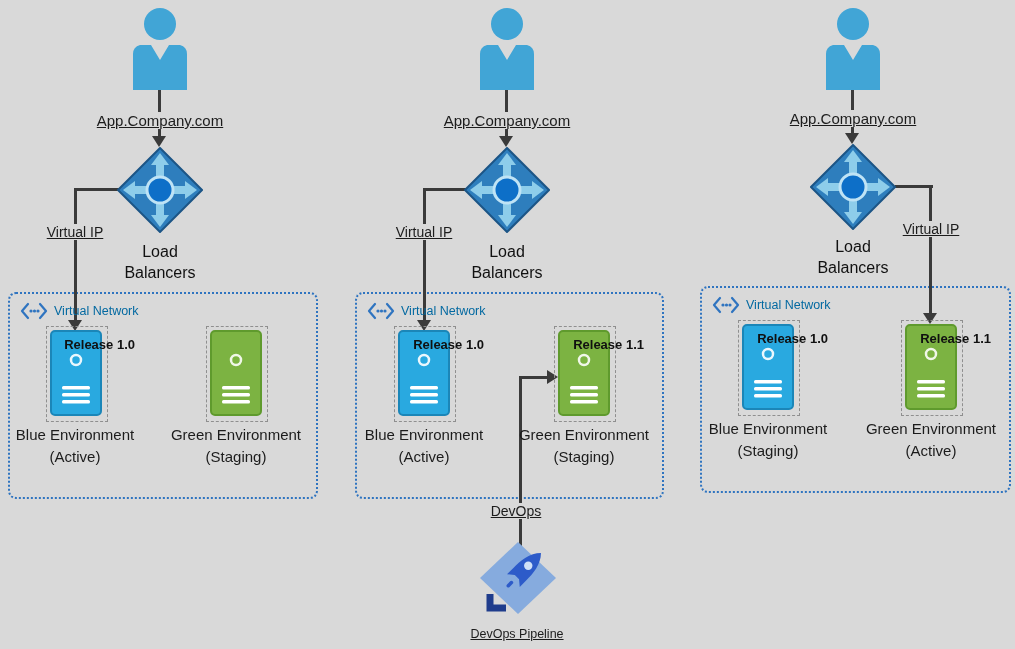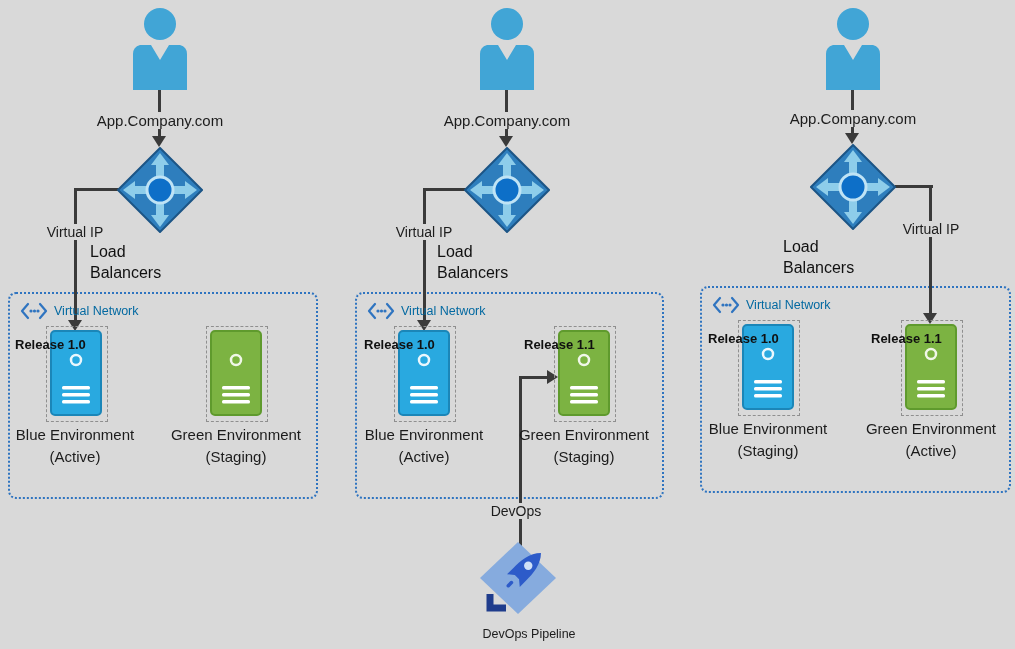--- a/index.html
+++ b/index.html
@@ -5,29 +5,29 @@
   html,body{margin:0;padding:0;}
   body{background:#d9d9d9;}
   .stage{position:relative;width:1015px;height:649px;background:#d9d9d9;overflow:hidden;
          font-family:"Liberation Sans",sans-serif;color:#1c1c1c;}
   .vline{position:absolute;width:3px;background:#3a3a3a;z-index:1;}
   .hline{position:absolute;height:3px;background:#3a3a3a;z-index:1;}
   .ah-down{position:absolute;width:0;height:0;border-left:7px solid transparent;
            border-right:7px solid transparent;border-top:11px solid #3a3a3a;z-index:1;}
   .ah-right{position:absolute;width:0;height:0;border-top:7px solid transparent;
             border-bottom:7px solid transparent;border-left:11px solid #3a3a3a;z-index:1;}
-  .lbl{position:absolute;text-align:center;font-size:15px;color:#1c1c1c;z-index:4;}
+  .lbl{position:absolute;text-align:center;font-size:15px;color:#1c1c1c;z-index:4;text-decoration:underline;}
   .mask{background:#d9d9d9;}
   .vip{font-size:14px;}
-  .lbname{position:absolute;width:140px;text-align:left;font-size:16px;line-height:21px;color:#111;z-index:4;}
+  .lbname{position:absolute;width:140px;text-align:center;font-size:16px;line-height:21px;color:#111;z-index:4;}
   .vnet{position:absolute;border:2px dotted #2f74c0;border-radius:8px;z-index:0;}
   .vnetlbl{position:absolute;font-size:12.5px;color:#0369a1;z-index:2;}
   .sel{position:absolute;border:1.5px dashed #8f8f8f;z-index:2;}
   .server{position:absolute;z-index:3;}
-  .release{position:absolute;width:120px;text-align:left;font-weight:bold;font-size:13px;color:#101010;z-index:5;}
+  .release{position:absolute;width:120px;text-align:right;font-weight:bold;font-size:13px;color:#101010;z-index:5;}
   .env{position:absolute;width:140px;text-align:center;font-size:15px;line-height:22px;color:#1c1c1c;z-index:4;}
   .icon{position:absolute;z-index:3;}
   svg{display:block;}
 </style>
 </head>
 <body>
 
 <div class="stage">
 
   <div>
@@ -197,21 +197,21 @@
       <svg width="84" height="80" viewBox="0 0 84 80">
         <polygon points="42,2 80,38 42,74 4,38" fill="#86abde"></polygon>
         <path d="M14 54 L14 68 L30 68" fill="none" stroke="#1f3c8c" stroke-width="7"></path>
         <g transform="translate(48,30) rotate(45)">
           <path d="M0,-24 C8,-16 9,-4 9,6 L9,15 L3,10 H-3 L-9,15 L-9,6 C-9,-4 -8,-16 0,-24 Z" fill="#2d5bc9"></path>
           <circle cx="0" cy="-6" r="4.2" fill="#cfe0f7"></circle>
           <rect x="-1.8" y="16" width="3.6" height="8" rx="1.8" fill="#2d5bc9"></rect>
         </g>
       </svg>
     </div>
-    <div class="lbl" style="left:454px;top:627px;width:150px;font-size:12.5px;">DevOps Pipeline</div>
+    <div class="lbl" style="left:442px;top:627px;width:150px;font-size:12.5px;">DevOps Pipeline</div>
   </div>
 
   <div>
     <div class="icon" style="left:823px;top:8px;">
       <svg width="60" height="82" viewBox="0 0 60 82">
         <circle cx="30" cy="16" r="16" fill="#41a5d6"></circle>
         <path d="M3 82 V46 Q3 39 10 37 H21 L30 52 L39 37 H50 Q57 39 57 46 V82 Z" fill="#41a5d6"></path>
       </svg>
     </div>
     <div class="vline" style="left:851px;top:88px;height:46px;"></div>

